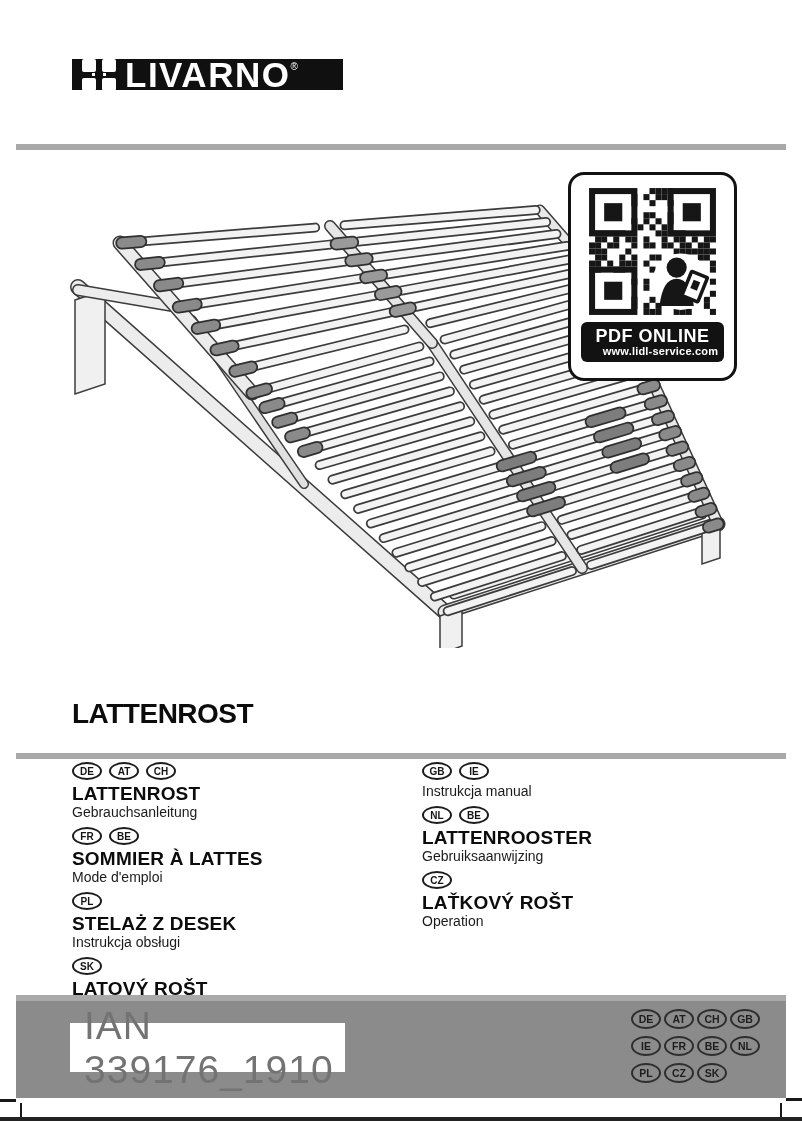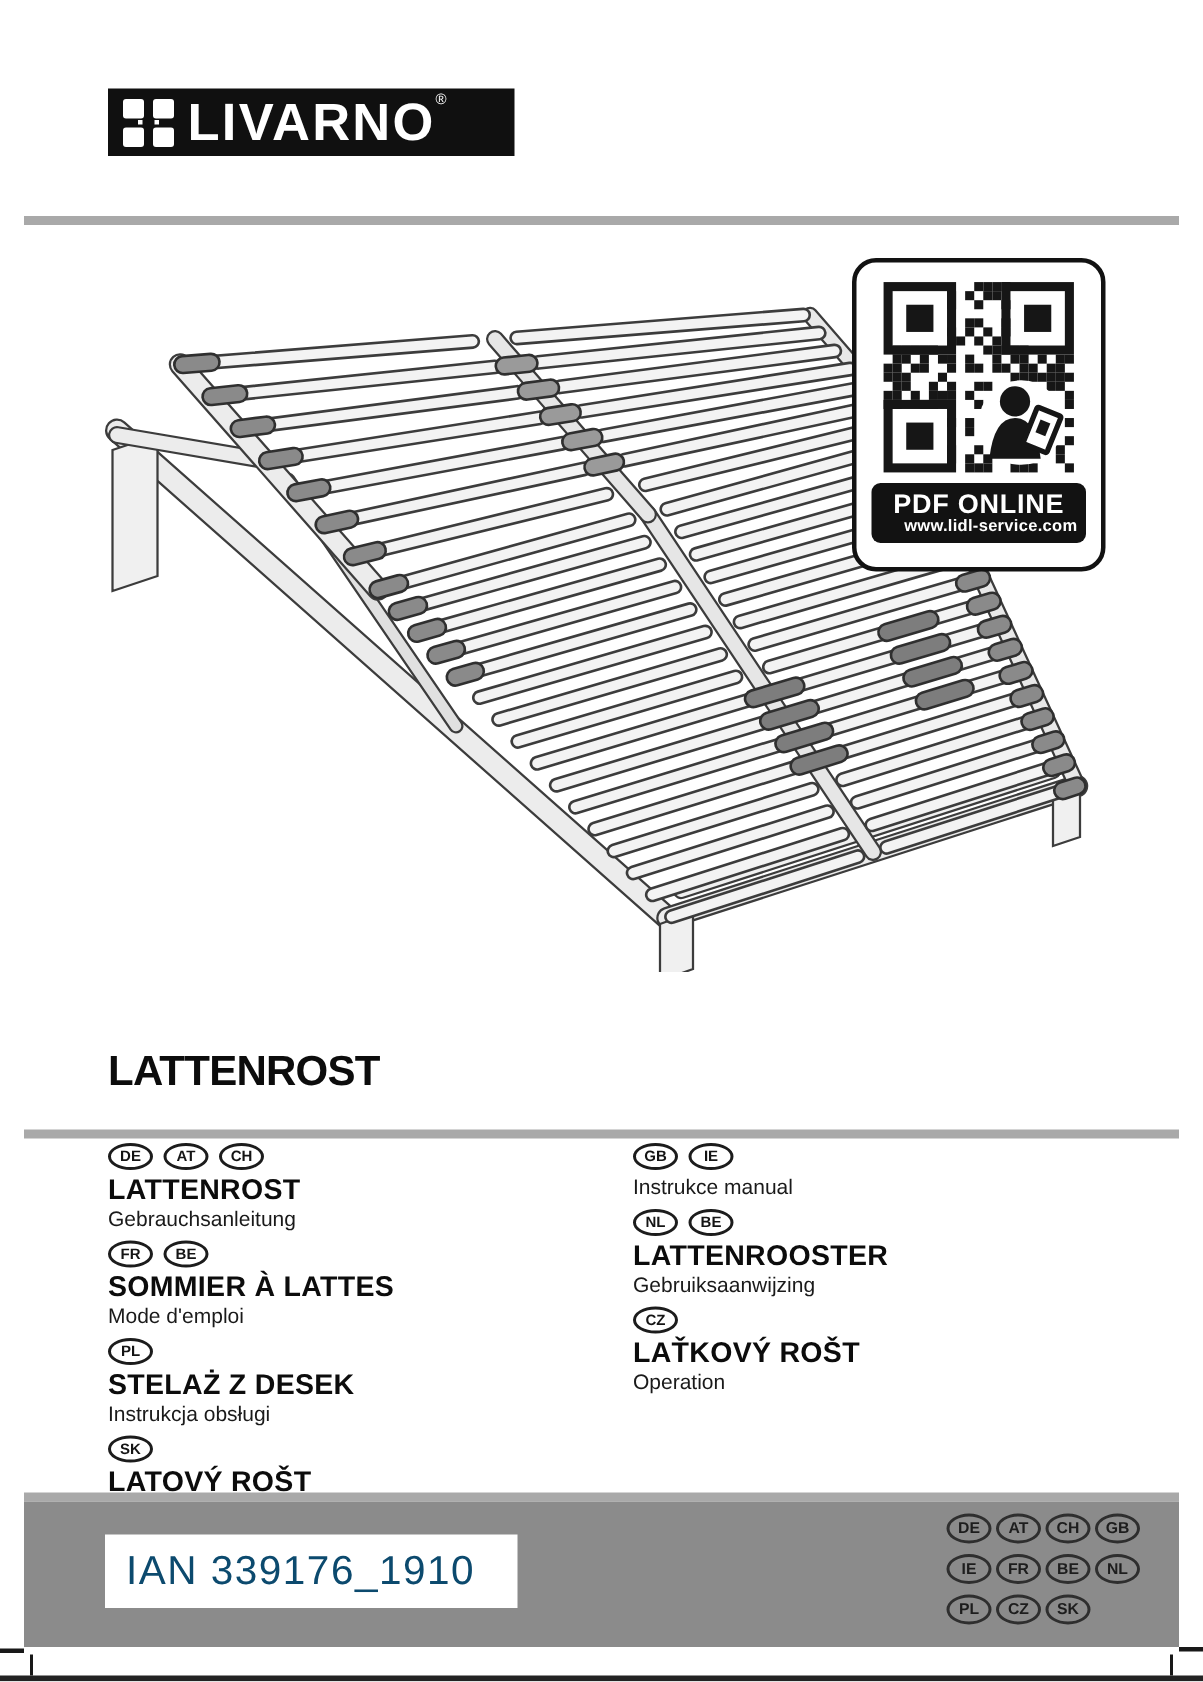--- a/index.html
+++ b/index.html
@@ -1,20 +1,20 @@
 <!DOCTYPE html>
 <html><head>
 <meta charset="utf-8">
 <style>
   html,body{margin:0;padding:0;background:#fff;}
   .page{position:relative;width:802px;height:1121px;background:#fff;overflow:hidden;
         font-family:"Liberation Sans",sans-serif;color:#111;}
 
   
-  .logo-box{position:absolute;left:72px;top:59px;width:271px;height:45px;background:#101010;
+  .logo-box{position:absolute;left:72px;top:59px;width:271px;height:31px;background:#101010;
             display:flex;align-items:center;padding-left:10px;box-sizing:border-box;}
   .logo-win{position:relative;width:34px;height:32px;margin-right:9px;flex:none;}
   .logo-win i{position:absolute;background:#fff;border-radius:2px;width:14px;height:13px;}
   .logo-win i:nth-child(1){left:0;top:0}
   .logo-win i:nth-child(2){right:0;top:0}
   .logo-win i:nth-child(3){left:0;bottom:0}
   .logo-win i:nth-child(4){right:0;bottom:0}
   .logo-win b{position:absolute;background:#fff;width:3px;height:3px;}
   .logo-win b:nth-child(5){left:10px;top:14px}
   .logo-win b:nth-child(6){right:10px;top:14px}
@@ -51,21 +51,21 @@
          border:2px solid #1c1c1c;border-radius:50%;font-size:10px;font-weight:bold;color:#141414;
          box-sizing:border-box;letter-spacing:0;}
   .lang-title{font-size:19px;font-weight:bold;color:#0c0c0c;letter-spacing:0.2px;line-height:21px;}
   .lang-sub{font-size:14px;color:#1a1a1a;line-height:17px;margin-top:0;}
 
   
   .footer-topbar{position:absolute;left:16px;top:995px;width:770px;height:6px;background:#a9a9a9;}
   .footer{position:absolute;left:16px;top:1001px;width:770px;height:97px;background:#8b8b8b;}
   .ian-box{position:absolute;left:54px;top:22px;width:275px;height:49px;background:#fff;
            display:flex;align-items:center;padding-left:14px;box-sizing:border-box;}
-  .ian-text{font-size:27px;font-weight:400;letter-spacing:1px;color:#0c4a6e;}
+  .ian-text{font-size:39px;font-weight:400;letter-spacing:1px;color:#737373;}
   .footer-badges{position:absolute;left:615px;top:8px;display:grid;
                  grid-template-columns:repeat(4,33px);grid-auto-rows:27px;}
   .fbadge{display:inline-flex;align-items:center;justify-content:center;width:30px;height:20px;
           border:2px solid #2e2e2e;border-radius:50%;font-size:10.5px;font-weight:bold;color:#1d1d1d;
           box-sizing:border-box;}
 
   
   .tick{position:absolute;background:#181818;}
   .tick.l{left:0;top:1099px;width:16px;height:3px;}
   .tick.r{left:786px;top:1098px;width:16px;height:3px;}
@@ -452,21 +452,21 @@
       <div class="lang-sub">Inštrukcia</div>
     </div>
   </div>
 
   <div class="lang-col right">
     <div class="lang-group">
       <div class="badge-row">
         <span class="badge">GB</span>
         <span class="badge">IE</span>
       </div>
-      <div class="lang-sub">Instrukce manual</div>
+      <div class="lang-sub">Instrukcja manual</div>
     </div>
     <div class="lang-group">
       <div class="badge-row">
         <span class="badge">NL</span>
         <span class="badge">BE</span>
       </div>
       <div class="lang-title">LATTENROOSTER</div>
       <div class="lang-sub">Gebruiksaanwijzing</div>
     </div>
     <div class="lang-group">

